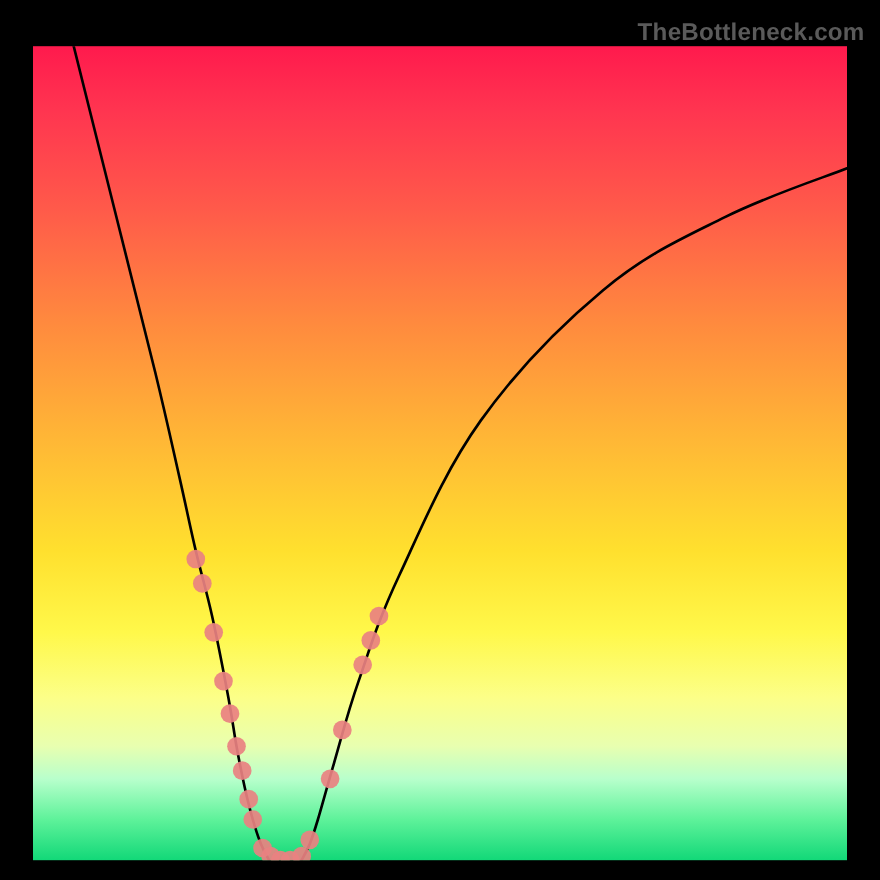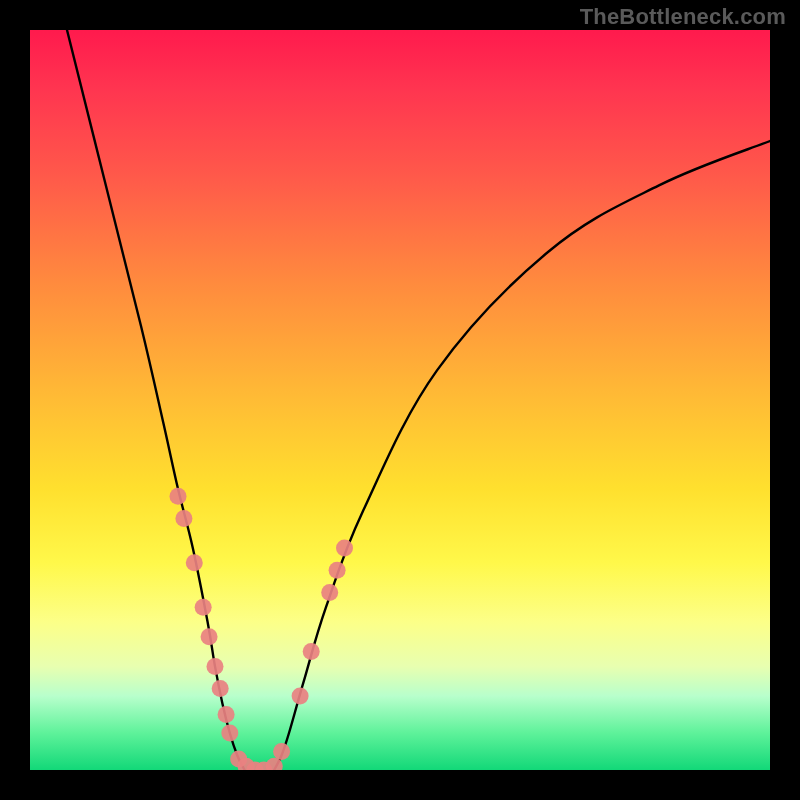--- a/index.html
+++ b/index.html
@@ -5,21 +5,21 @@
   html, body {
     margin: 0;
     padding: 0;
     width: 800px;
     height: 800px;
     overflow: hidden;
     background: #000;
   }
   .frame {
     position: absolute;
-    top: 0;
+    top: 12px;
     left: 0;
     width: 800px;
     height: 624px;
     background: #000;
   }
   .plot-area {
     position: absolute;
     top: 30px;
     left: 30px;
     width: 740px;

